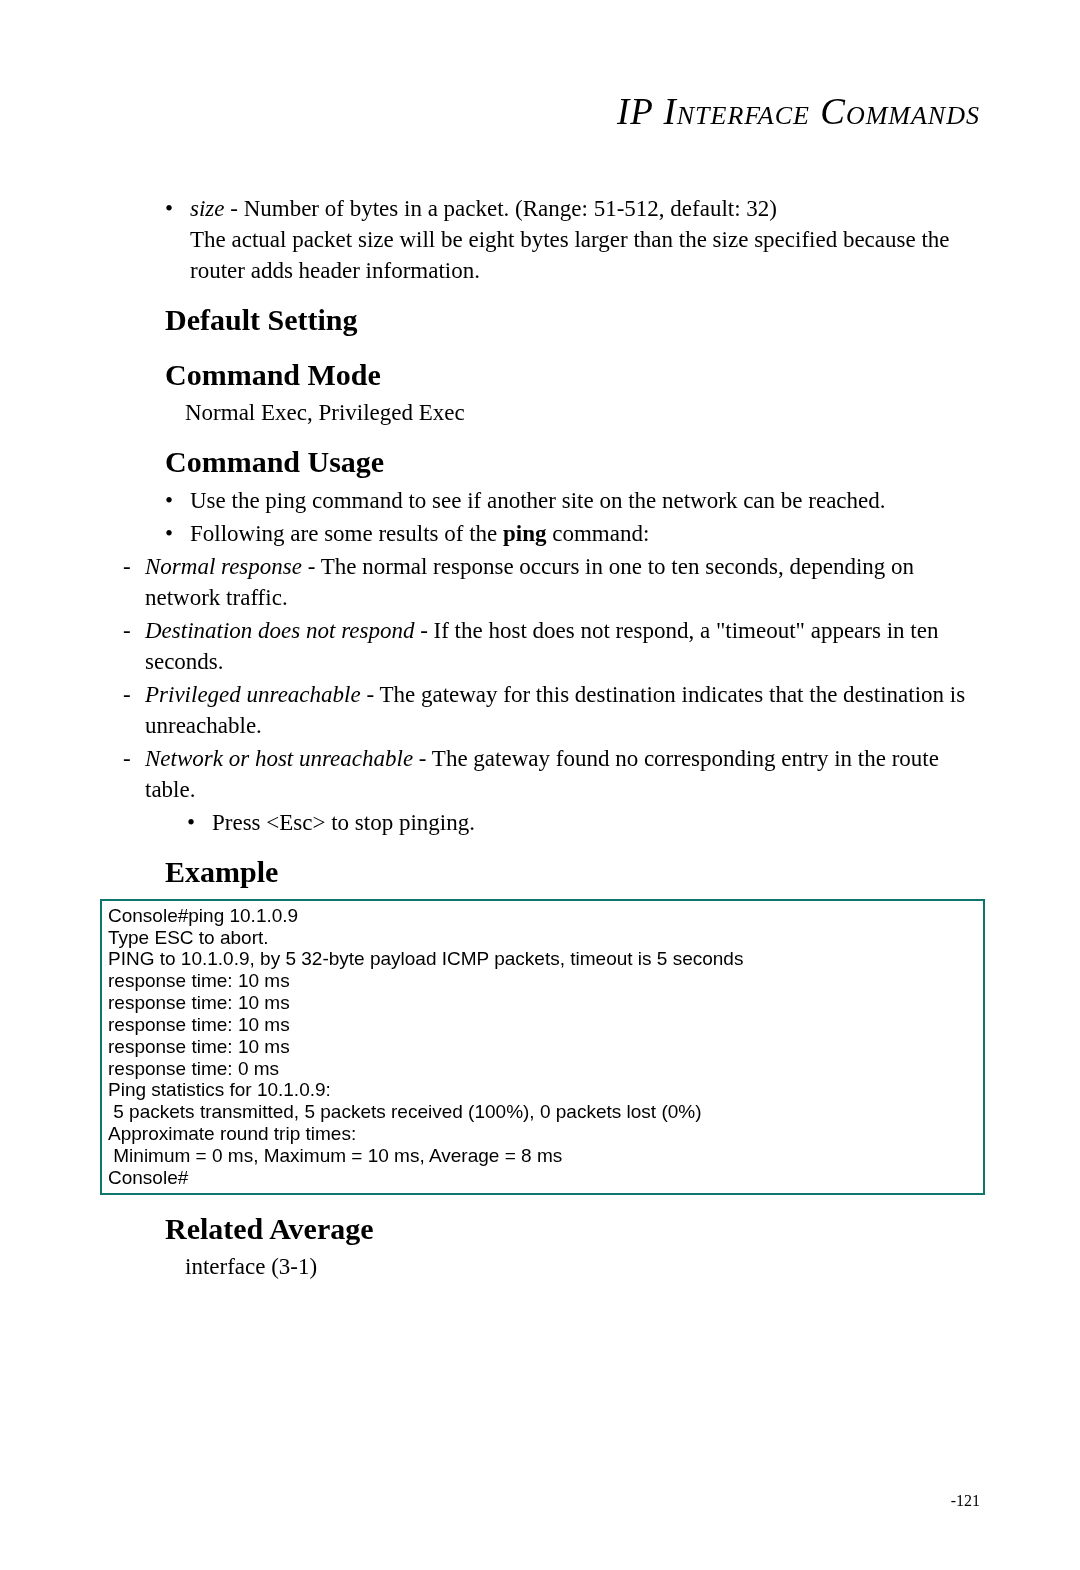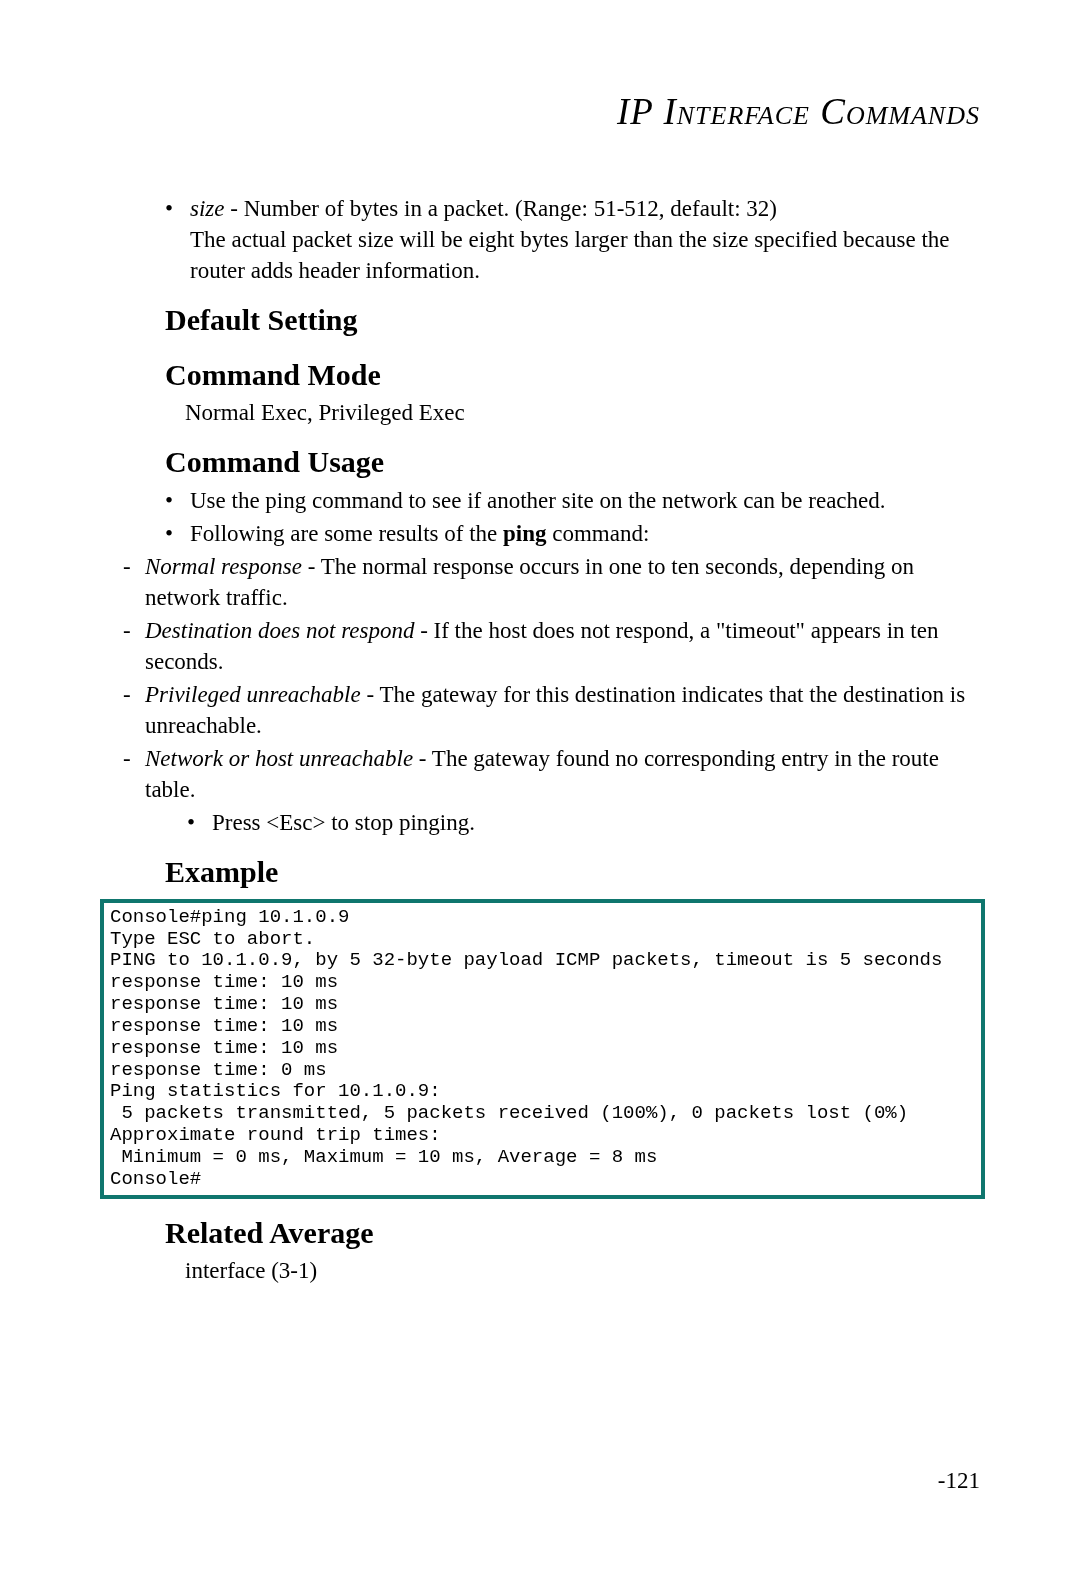--- a/index.html
+++ b/index.html
@@ -66,36 +66,36 @@
     margin-top: 14px;
     margin-bottom: 2px;
     margin-left: -65px;
     padding-left: 65px;
   }
   .section-body {
     margin-left: 20px;
     margin-bottom: 6px;
   }
   .code-box {
-    border: 4px solid #0f766e;
-    font-family: Liberation Mono, monospace;
+    border: 2px solid #0f766e;
+    font-family: Liberation Sans, sans-serif;
     font-size: 19px;
     line-height: 1.15;
     padding: 4px 6px;
     margin-left: -65px;
     margin-right: -5px;
     margin-top: 6px;
     margin-bottom: 10px;
     white-space: pre;
   }
   .page-number {
     position: absolute;
-    bottom: 76px;
+    bottom: 60px;
     right: 100px;
-    font-size: 23px;
+    font-size: 16px;
   }
   .sub-bullet {
     margin-left: 22px;
   }
 </style>
 </head>
 <body>
 
 <div class="page">
   <div class="header">IP Interface Commands</div>

